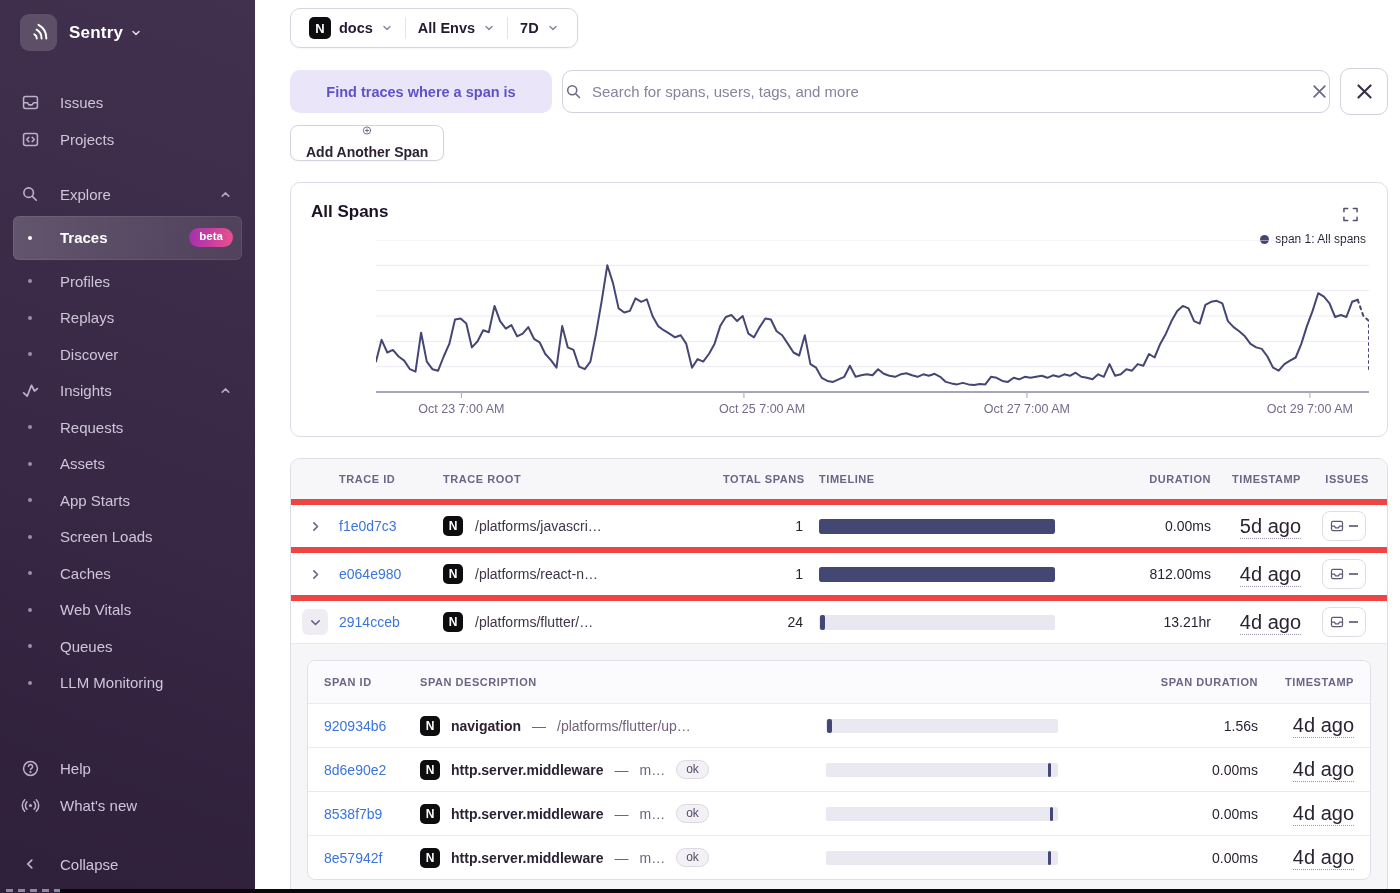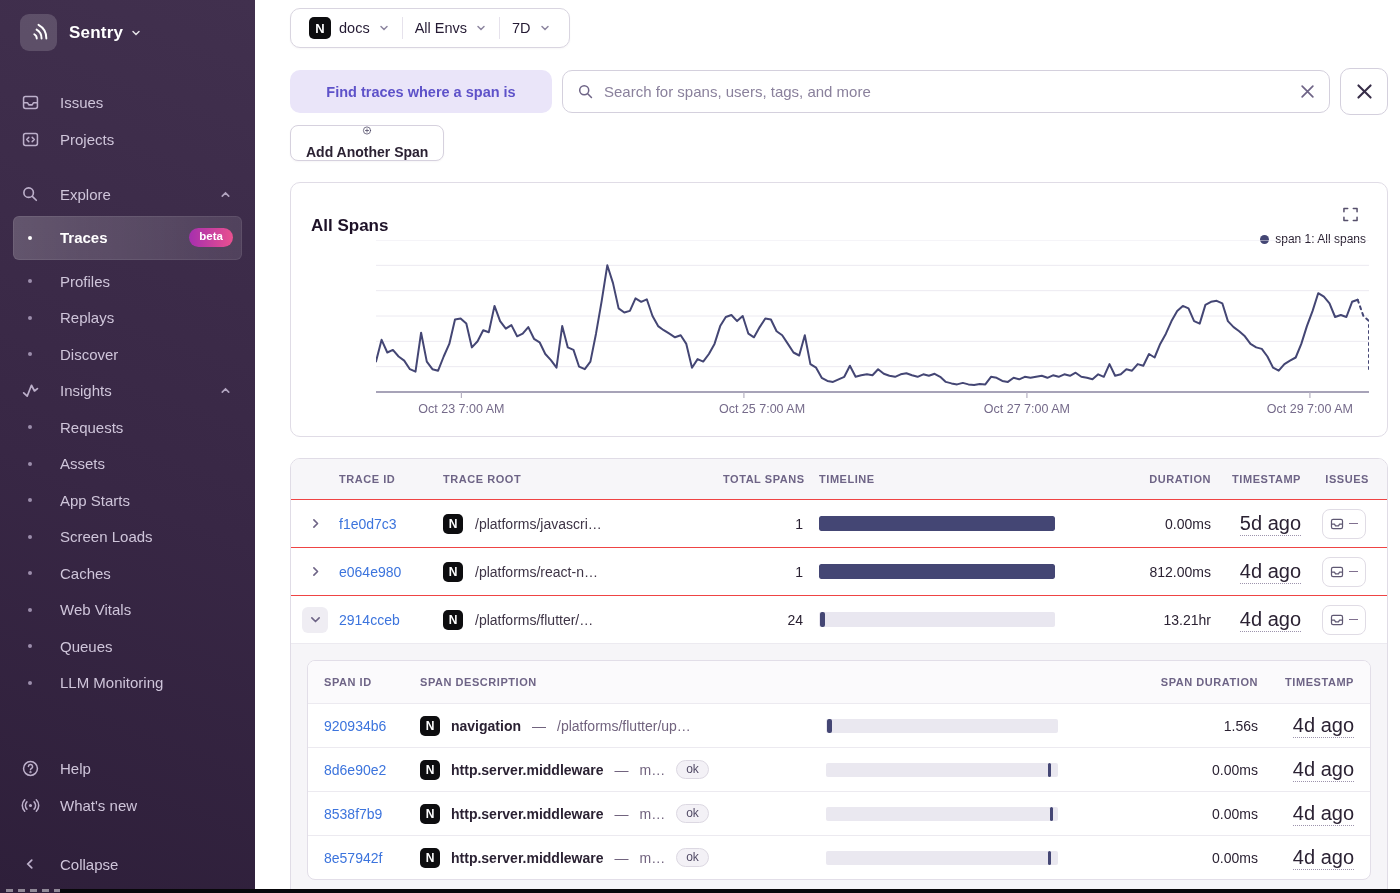--- a/index.html
+++ b/index.html
@@ -56,38 +56,38 @@
   }
 
   
   .page-filters {
     position:absolute; left:290px; top:8px; height:40px;
     display:flex; align-items:center; background:#fff;
     border:1px solid #d9d5e0; border-radius:10px; padding:0 6px;
     box-shadow:0 1px 2px rgba(43,34,51,.04);
   }
   .pf-seg { display:flex; align-items:center; padding:0 12px; gap:8px; cursor:pointer; }
-  .pf-label { font-size:14.5px; font-weight:normal; color:#241a33; }
+  .pf-label { font-size:14.5px; font-weight:bold; color:#241a33; }
   .pf-divider { width:1px; height:22px; background:#e6e2ec; }
   .n-logo {
     width:22px; height:22px; border-radius:5px; background:#0d0d0f; color:#fff;
     display:flex; align-items:center; justify-content:center;
     font-size:13px; font-weight:bold; flex:0 0 auto;
   }
   .n-logo.sm { width:20px; height:20px; font-size:12px; }
 
   .find-pill {
     position:absolute; left:290px; top:70px; height:43px; width:262px;
     background:#eae5f9; border-radius:10px; display:flex; align-items:center; justify-content:center;
     color:#5e52c9; font-size:14.5px; font-weight:bold;
   }
   .search-box {
     position:absolute; left:562px; top:70px; height:43px; width:768px;
     border:1px solid #d4d0dd; border-radius:10px; background:#fff;
-    display:flex; align-items:center; padding:0 14px; gap:10px;
+    display:flex; align-items:center; padding:0 2px; gap:10px;
   }
   .search-box input {
     flex:1; border:none; outline:none; font-size:15px; color:#2b2233;
     font-family:"Liberation Sans", sans-serif; background:transparent;
   }
   .search-box input::placeholder { color:#8a819c; }
   .icon-btn-x {
     position:absolute; left:1340px; top:68px; width:48px; height:47px;
     border:1px solid #d4d0dd; border-radius:10px; background:#fff;
     display:flex; align-items:center; justify-content:center; cursor:pointer;
@@ -99,42 +99,42 @@
     font-size:14px; font-weight:bold; color:#2b2233;
     box-shadow:0 1px 2px rgba(43,34,51,.04);
     flex-direction:column;
   }
 
   
   .chart-panel {
     position:absolute; left:290px; top:182px; width:1098px; height:255px;
     border:1px solid #e0dce6; border-radius:10px; background:#fff;
   }
-  .chart-title { position:absolute; left:20px; top:33px; font-size:17px; font-weight:bold; color:#1d1127; }
+  .chart-title { position:absolute; left:20px; top:19px; font-size:17px; font-weight:bold; color:#1d1127; }
   .expand-btn { position:absolute; right:29px; top:24px; cursor:pointer; color:#564f6b; }
   .chart-legend {
     position:absolute; right:21px; top:230px; top:49px;
     display:flex; align-items:center; gap:6px; cursor:pointer;
   }
   .legend-dot { width:9px; height:9px; border-radius:50%; background:#444674; }
   .legend-text { font-size:12px; color:#2b2233; }
   .plot-wrap { position:absolute; left:85px; top:57px; width:993px; height:160px; }
   .y-axis { position:absolute; left:0; top:57px; width:76px; height:152px; }
   .y-axis span { position:absolute; right:0; font-size:12.5px; color:#756a8a; }
   .x-axis { position:absolute; left:85px; top:219px; width:993px; height:20px; }
   .x-axis span { position:absolute; transform:translateX(-50%); font-size:12.5px; color:#756a8a; white-space:nowrap; }
 
   
   .table-panel {
     position:absolute; left:290px; top:458px; width:1098px; height:500px;
     border:1px solid #e0dce6; border-radius:10px 10px 0 0; background:#fff; overflow:hidden;
   }
   .trow {
     display:grid; grid-template-columns:48px 104px 1fr 80px 268px 140px 90px 86px;
-    align-items:center; height:48px; border-top:1px solid #ef4444;
+    align-items:center; height:48px; border-top:6px solid #ef4444;
   }
   .trow.thead {
     height:40px; border-top:none; background:#f7f6f9;
     font-size:11px; font-weight:bold; letter-spacing:.05em; color:#6e6486;
   }
   .cell-r { text-align:right; }
   .cell-c { display:flex; justify-content:center; }
   .chev-cell { display:flex; justify-content:center; align-items:center; color:#6e6486; }
   .chev-toggle { width:26px; height:26px; display:flex; align-items:center; justify-content:center; border-radius:6px; cursor:pointer; }
   .chev-toggle.open { background:#efedf3; }

